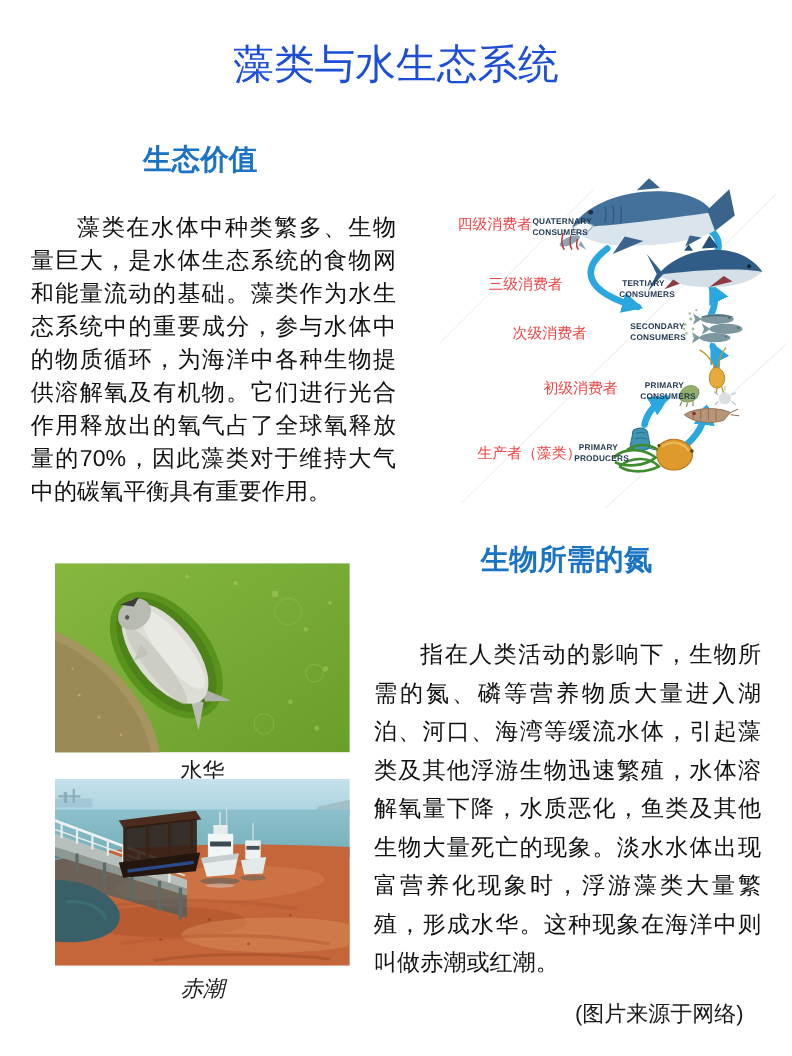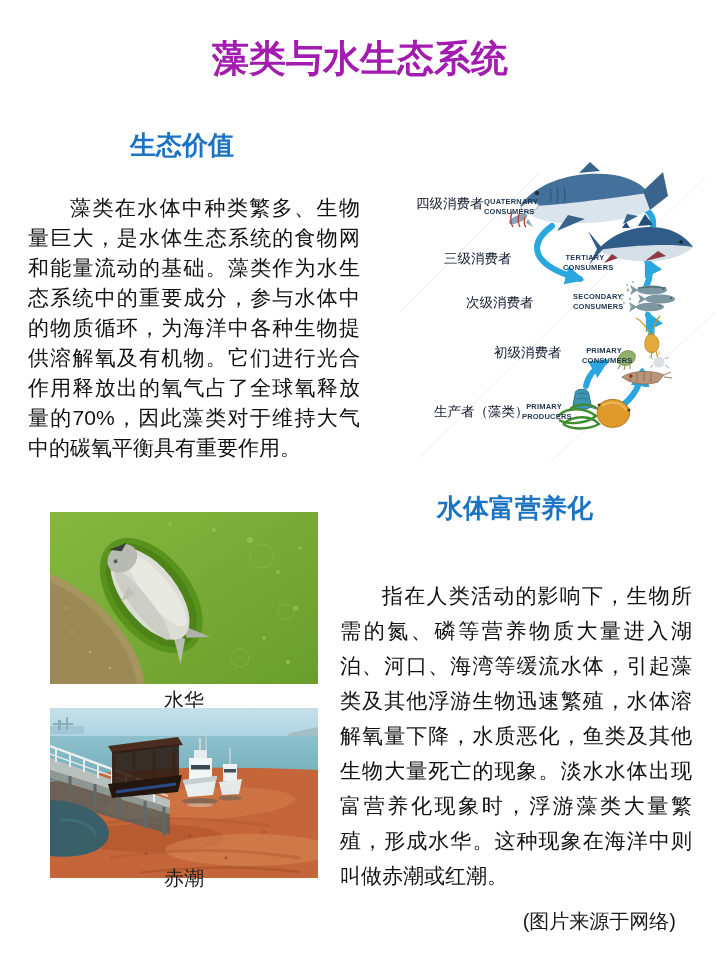--- a/index.html
+++ b/index.html
@@ -1,36 +1,36 @@
 <!DOCTYPE html>
 <html><head>
 <meta charset="utf-8">
 <style>
   html,body{margin:0;padding:0;background:#fff;}
   .page{position:relative;width:720px;height:960px;background:#fff;overflow:hidden;
         font-family:"Liberation Sans","DejaVu Sans",sans-serif;color:#141414;}
   .page-title{position:absolute;left:0;right:0;top:34px;text-align:center;
-              font-size:37px;font-weight:700;color:#a21caf;}
+              font-size:37px;font-weight:400;color:#1d4ed8;}
   .blue-heading{position:absolute;font-weight:700;color:#1b73c4;font-size:26px;}
   #h-eco{left:130px;top:128px;}
   #h-eutro{left:340px;top:491px;width:350px;text-align:center;}
   .para{position:absolute;text-align:justify;text-indent:2em;color:#111;}
   #p-eco{left:28px;top:172px;width:332px;font-size:21px;line-height:30px;}
   #p-eutro{left:340px;top:557px;width:352px;font-size:21px;line-height:35px;}
   .caption{position:absolute;width:268px;text-align:center;font-size:20px;color:#1a1a1a;}
   #cap-bloom{left:50px;top:687px;}
-  #cap-redtide{left:50px;top:865px;}
+  #cap-redtide{left:50px;top:885px;font-style:italic;}
   .source-note{position:absolute;left:340px;top:892px;width:336px;text-align:right;
                font-size:20px;color:#1a1a1a;margin-top:16px;}
   .photo{position:absolute;left:50px;display:block;}
   #photo-bloom{top:512px;}
   #photo-redtide{top:708px;}
   .diagram{position:absolute;left:400px;top:162px;width:316px;height:302px;}
   .diagram svg{position:absolute;left:0;top:0;}
-  .lvl-cn{position:absolute;font-size:13.5px;color:#0f172a;white-space:nowrap;}
+  .lvl-cn{position:absolute;font-size:13.5px;color:#ef4444;white-space:nowrap;}
   .lvl-en{position:absolute;font-size:7.5px;font-weight:700;color:#1d3550;
           width:44px;text-align:center;line-height:1.3;letter-spacing:.2px;}
   #cn0{left:16px;top:33px;}  #en0{left:84px;top:35px;}
   #cn1{left:44px;top:88px;}  #en1{left:163px;top:91px;}
   #cn2{left:66px;top:132px;} #en2{left:173px;top:130px;}
   #cn3{left:94px;top:182px;} #en3{left:182px;top:184px;}
   #cn4{left:34px;top:241px;} #en4{left:122px;top:240px;}
 </style>
 </head>
 <body>
@@ -295,19 +295,19 @@
       <path d="M169,74 L192,71 L189,86 L172,87 Z" fill="#e4eaea"></path>
     </g>
     <g>
       <ellipse cx="150" cy="93" rx="18" ry="3" fill="#335a66" opacity="0.45"></ellipse>
       <ellipse cx="180" cy="90" rx="12" ry="2.6" fill="#335a66" opacity="0.4"></ellipse>
       <ellipse cx="150" cy="97" rx="13" ry="2" fill="#dfe7e8" opacity="0.4"></ellipse>
     </g>
   </svg>
   <div class="caption" id="cap-redtide">赤潮</div>
 
-  <div class="blue-heading" id="h-eutro">水体富营养化</div>
+  <div class="blue-heading" id="h-eutro">生物所需的氮</div>
 
   <p class="para" id="p-eutro">指在人类活动的影响下，生物所需的氮、磷等营养物质大量进入湖泊、河口、海湾等缓流水体，引起藻类及其他浮游生物迅速繁殖，水体溶解氧量下降，水质恶化，鱼类及其他生物大量死亡的现象。淡水水体出现富营养化现象时，浮游藻类大量繁殖，形成水华。这种现象在海洋中则叫做赤潮或红潮。</p>
 
   <div class="source-note">(图片来源于网络)</div>
 
 </div>
 
 </body></html>

